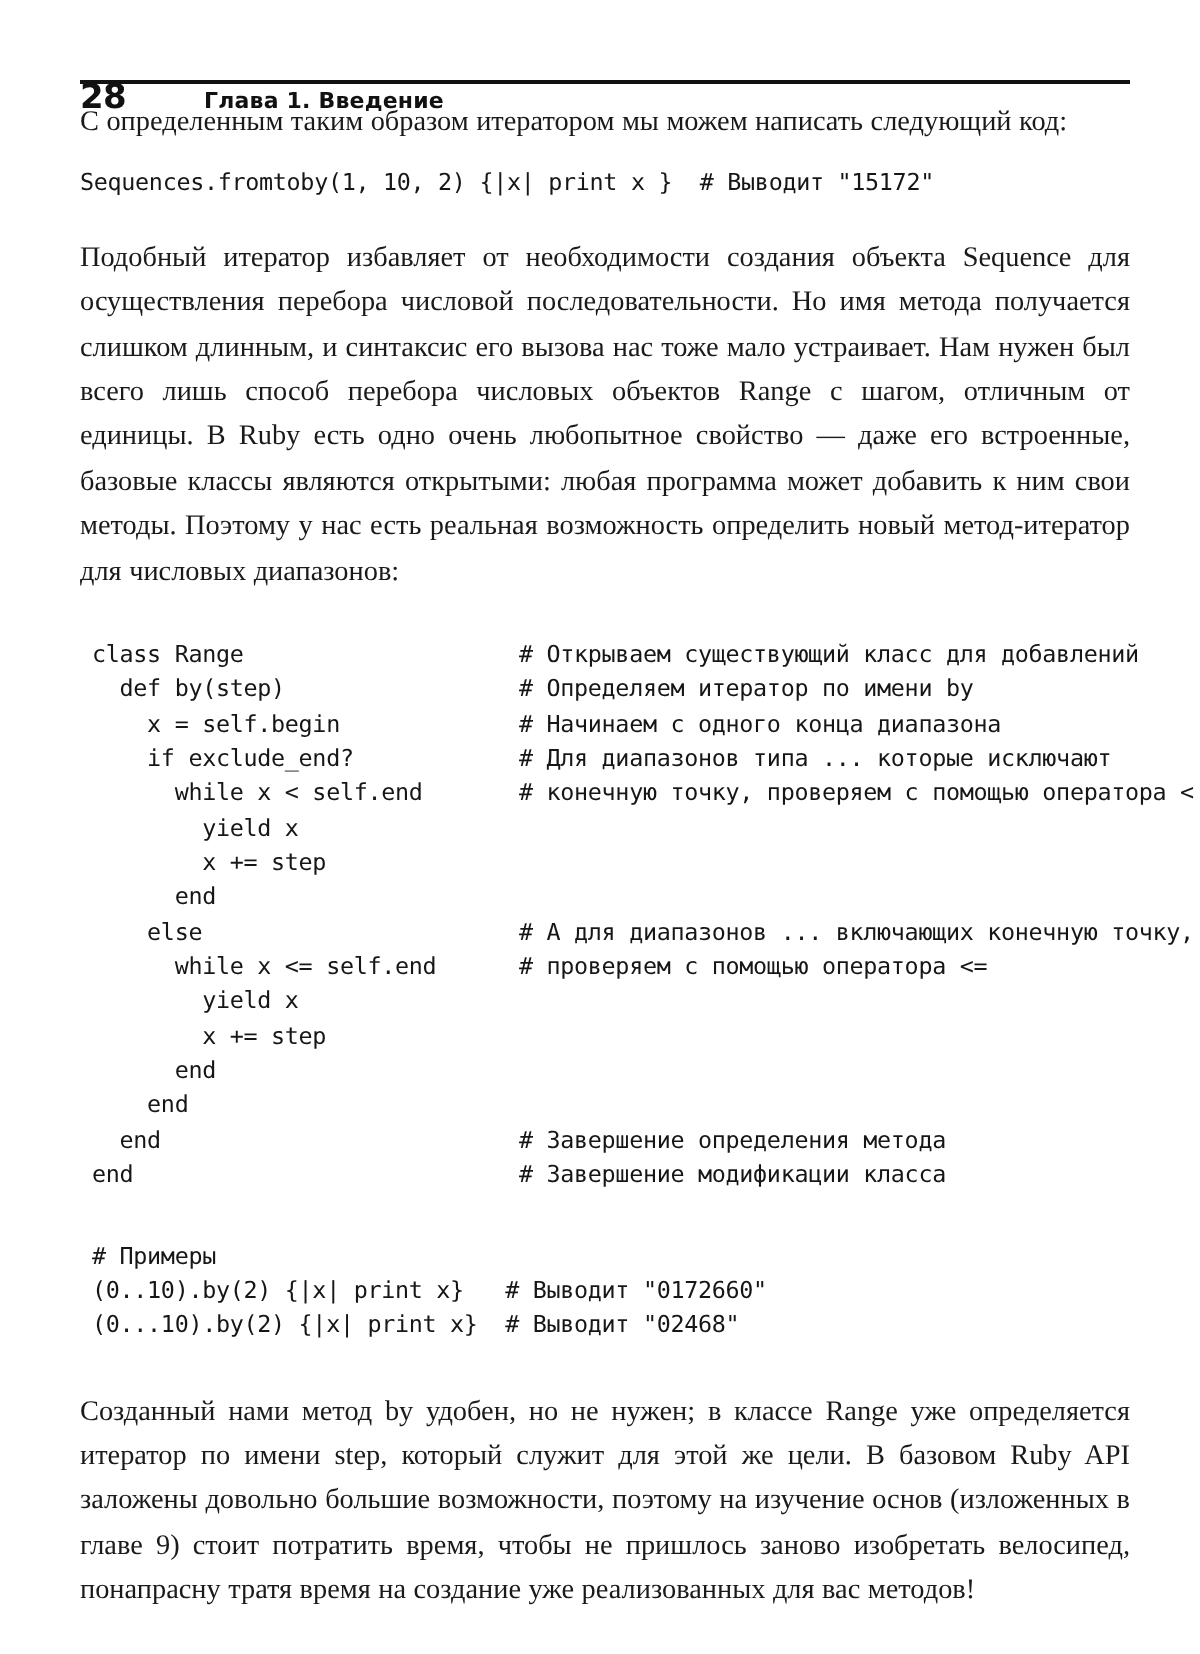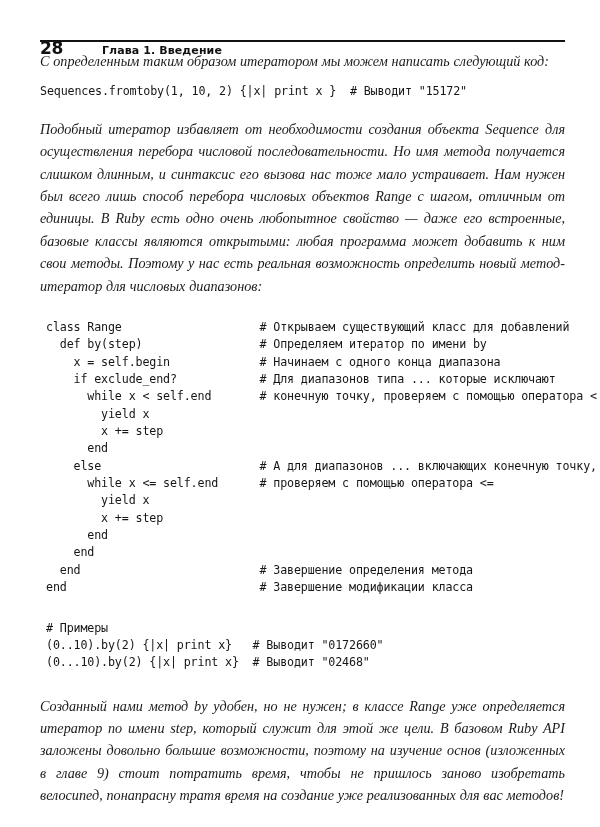--- a/index.html
+++ b/index.html
@@ -66,21 +66,20 @@
   }
 
   p.body {
     margin: 6px 0 0 0;
     font-size: 14.2px;
     line-height: 22.4px;
     text-align: justify;
     text-justify: inter-word;
     word-spacing: 0.2px;
     hyphens: manual;
-    font-style: italic;
   }
   p.lead { margin-top: 0; }
 
   .spacer-s { height: 11px; }
   .spacer-m { height: 16px; }
   .spacer-l { height: 21px; }
 
   code, .mono, pre {
     font-family: "DejaVu Sans Mono", "Liberation Mono", monospace;
   }

